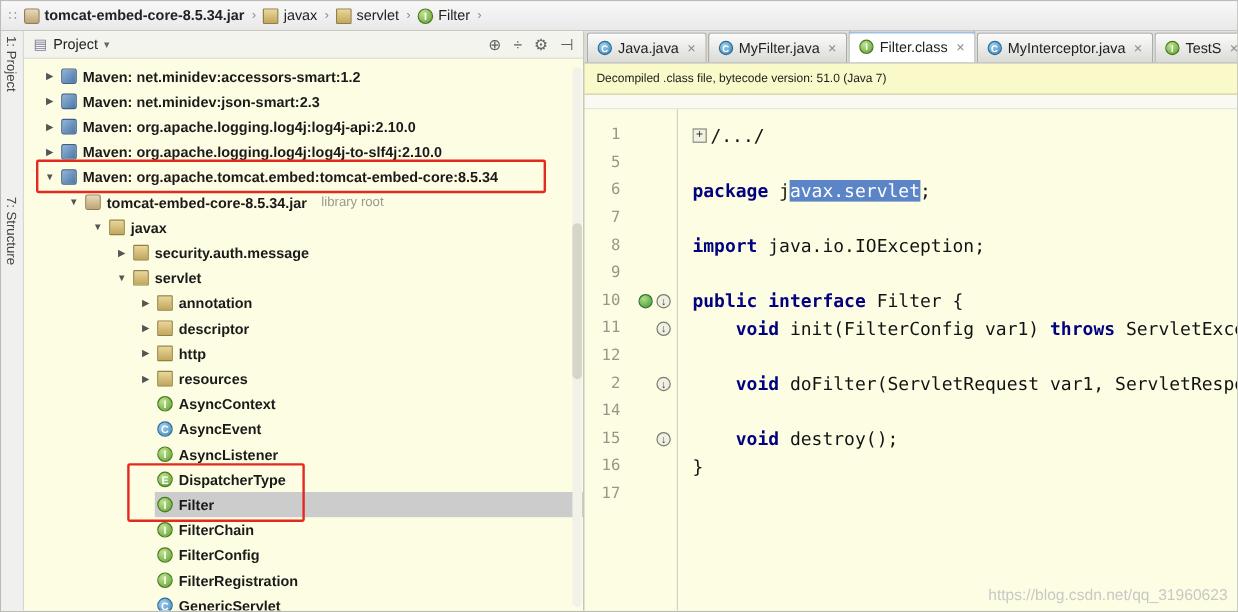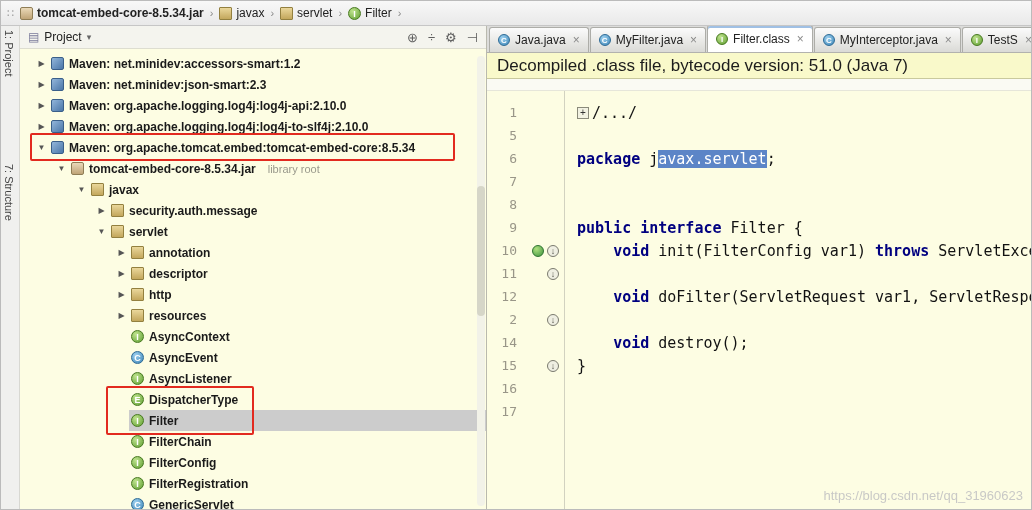--- a/index.html
+++ b/index.html
@@ -72,21 +72,21 @@
   .tab {
     height:25px; flex:none; display:flex; align-items:center; gap:5px; padding:0 8px;
     font-size:12px; color:#222; background:linear-gradient(#fbfbfb,#dadad6);
     border:1px solid #adada8; border-bottom:none; border-radius:3px 3px 0 0; cursor:default;
   }
   .tab .ti { width:12px; height:12px; line-height:12px; font-size:8px; }
   .tab.active { background:#ffffff; height:27px; box-shadow:inset 0 2px 0 #a0c0e4; }
   .tab-close { color:#8a8a8a; font-size:12px; margin-left:2px; }
   .notification {
     height:26px; flex:none; background:#f9f9ca; border-bottom:1px solid #c9c99d;
-    display:flex; align-items:center; padding:0 10px; font-size:17px; color:#1c1c1c;
+    display:flex; align-items:center; padding:0 10px; font-size:10px; color:#1c1c1c;
   }
   .edit-strip { height:12px; flex:none; background:#fafaf3; border-bottom:1px solid #e6e6da; }
   .code-area {
     flex:1; min-height:0; display:flex; position:relative; overflow:hidden;
     font-family:"DejaVu Sans Mono", monospace; font-size:15px;
   }
   .gutter {
     width:78px; flex:none; border-right:1px solid #d2d2c0; padding-top:10px;
     display:flex; flex-direction:column;
   }
@@ -445,20 +445,21 @@
             <div class="gutter-line">
               <span class="lnum">17</span>
               <span class="markers"></span>
             </div>
           </div>
         <div class="code" id="code">
             <div class="code-line"><span class="fold-box">+</span><span class="seg-p">/.../</span></div>
             <div class="code-line"></div>
             <div class="code-line"><span class="seg-k">package </span><span class="seg-p">j</span><span class="seg-sel">avax.servlet</span><span class="seg-p">;</span></div>
             <div class="code-line"></div>
+            <div class="code-line"><span class="seg-k">import </span><span class="seg-p">java.io.IOException;</span></div>
             <div class="code-line"></div>
             <div class="code-line"><span class="seg-k">public interface </span><span class="seg-p">Filter {</span></div>
             <div class="code-line"><span class="seg-p">    </span><span class="seg-k">void </span><span class="seg-p">init(FilterConfig var1) </span><span class="seg-k">throws </span><span class="seg-p">ServletExce</span></div>
             <div class="code-line"></div>
             <div class="code-line"><span class="seg-p">    </span><span class="seg-k">void </span><span class="seg-p">doFilter(ServletRequest var1, ServletRespo</span></div>
             <div class="code-line"></div>
             <div class="code-line"><span class="seg-p">    </span><span class="seg-k">void </span><span class="seg-p">destroy();</span></div>
             <div class="code-line"><span class="seg-p">}</span></div>
             <div class="code-line"></div>
           </div>

